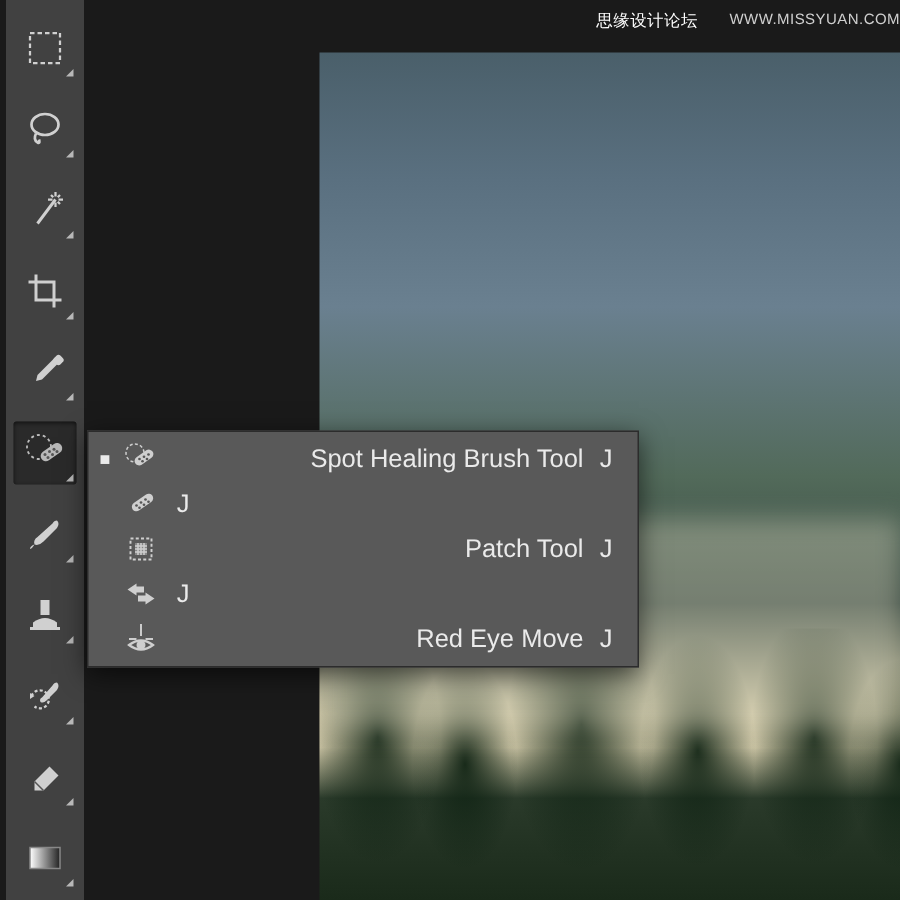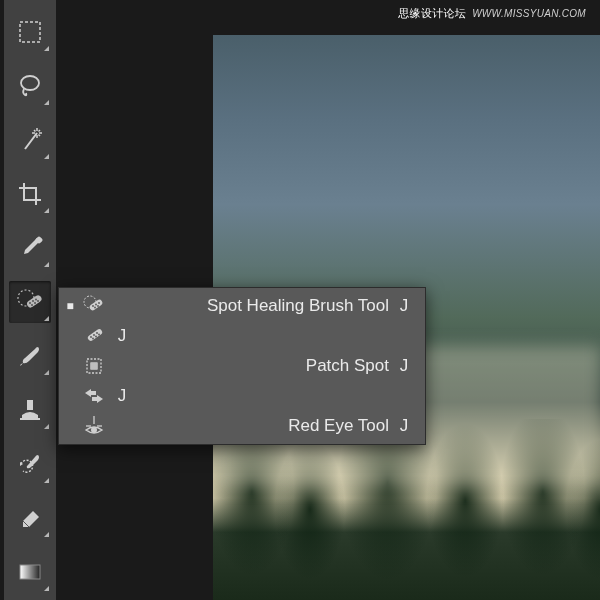--- a/index.html
+++ b/index.html
@@ -35,30 +35,30 @@
   }
   .canvas-bg::after {
     content: "";
     position: absolute;
     left: 0; top: 55%; width: 100%; height: 25%;
     background: rgba(230,225,200,0.35);
     filter: blur(8px);
   }
   .watermark {
     position: absolute;
-    top: 6px; right: 14px;
+    top: 6px; right: 0;
     color: #fff;
     font-size: 11px;
     letter-spacing: 0.3px;
     z-index: 50;
     display: flex;
-    gap: 6px;
-    align-items: center;
-  }
-  .watermark .wm-url { color: #cfcfcf; font-size: 10px; font-style: italic; }
+    gap: 21px;
+    align-items: center;
+  }
+  .watermark .wm-url { color: #cfcfcf; font-size: 10px; }
   .toolbar {
     position: absolute;
     left: 4px; top: 0;
     width: 52px;
     background: #414141;
     height: 600px;
     display: flex;
     flex-direction: column;
     align-items: center;
     padding-top: 6px;
@@ -313,21 +313,21 @@
         <g stroke="#cfcfcf" stroke-width="1">
             <line x1="8" y1="10" x2="16" y2="10"></line>
             <line x1="8" y1="12" x2="16" y2="12"></line>
             <line x1="8" y1="14" x2="16" y2="14"></line>
             <line x1="10" y1="8" x2="10" y2="16"></line>
             <line x1="12" y1="8" x2="12" y2="16"></line>
             <line x1="14" y1="8" x2="14" y2="16"></line>
           </g>
       </svg>
     </span>
-    <span class="fly-label">Patch Spot</span>
+    <span class="fly-label">Patch Tool</span>
     <span class="fly-key">J</span>
   </div>
 
   <div class="fly-item">
     <span class="fly-ind"></span>
     <span class="fly-icon">
       <svg width="24" height="24">
         <path d="M3 9 L9 5 L9 7 L14 7 L14 11 L9 11 L9 13 Z" fill="#cfcfcf"></path>
         <path d="M21 15 L15 19 L15 17 L10 17 L10 13 L15 13 L15 11 Z" fill="#cfcfcf"></path>
       </svg>
@@ -339,17 +339,17 @@
     <span class="fly-ind"></span>
     <span class="fly-icon">
       <svg width="24" height="24">
         <line x1="12" y1="2" x2="12" y2="10" stroke="#cfcfcf" stroke-width="1.3"></line>
         <line x1="4" y1="12" x2="9" y2="12" stroke="#cfcfcf" stroke-width="1.3"></line>
         <line x1="15" y1="12" x2="20" y2="12" stroke="#cfcfcf" stroke-width="1.3"></line>
         <path d="M4 16 Q12 10 20 16 Q12 22 4 16 Z" fill="none" stroke="#cfcfcf" stroke-width="1.5"></path>
         <circle cx="12" cy="16" r="3" fill="#cfcfcf"></circle>
       </svg>
     </span>
-    <span class="fly-label">Red Eye Tool</span>
+    <span class="fly-label">Red Eye Move</span>
     <span class="fly-key">J</span>
   </div>
 
 </div>
 
 </body></html>

